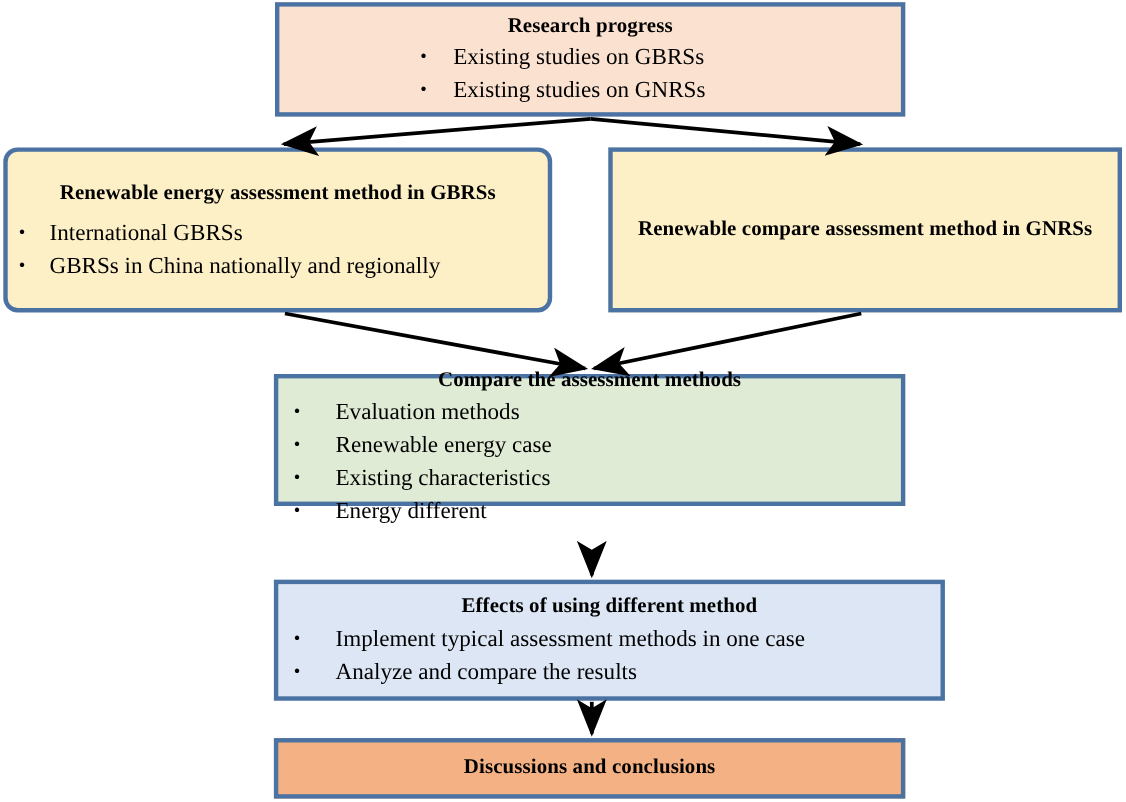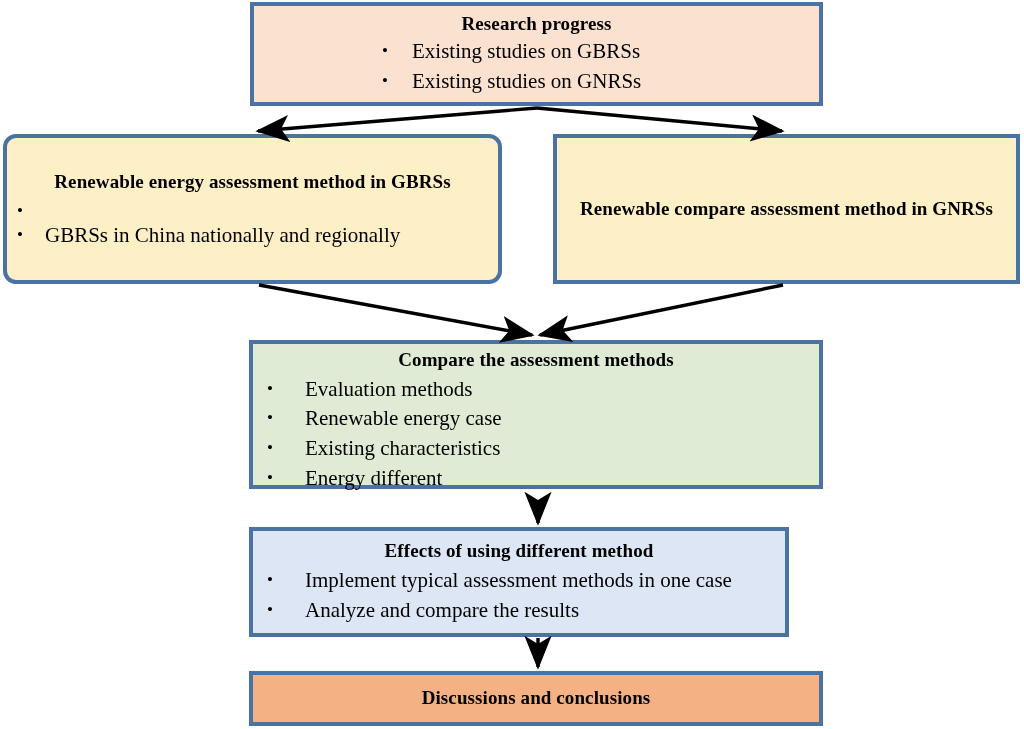--- a/index.html
+++ b/index.html
@@ -84,29 +84,29 @@
   }
   #node-gbrs .bullets { margin-top: 10px; padding-left: 10px; }
   #node-gbrs .bullet-dot { width: 28px; }
 
   #node-gnrs {
     left: 553px; top: 134px; width: 467px; height: 150px;
     background: #FDEFC6;
   }
 
   #node-compare {
-    left: 249px; top: 340px; width: 574px; height: 149px;
+    left: 249px; top: 340px; width: 574px; height: 120px;
     background: #DFEBD5;
     padding-top: 14px;
   }
   #node-compare .bullets { margin-top: 3px; padding-left: 14px; }
   #node-compare .bullet-dot { width: 38px; }
 
   #node-effects {
-    left: 249px; top: 527px; width: 540px; height: 110px;
+    left: 249px; top: 527px; width: 610px; height: 110px;
     background: #DCE6F4;
     padding-top: 2px;
   }
   #node-effects .bullets { margin-top: 3px; padding-left: 14px; }
   #node-effects .bullet-dot { width: 38px; }
 
   #node-discussions {
     left: 249px; top: 671px; width: 574px; height: 55px;
     background: #F4B183;
   }
@@ -145,20 +145,21 @@
         <span class="bullet-text">Existing studies on GNRSs</span>
       </li>
     </ul>
   </div>
 
   <div class="node" id="node-gbrs">
     <div class="node-title">Renewable energy assessment method in GBRSs</div>
     <ul class="bullets">
       <li class="bullet">
         <span class="bullet-dot">•</span>
+        <span class="bullet-text">International GBRSs</span>
       </li>
       <li class="bullet">
         <span class="bullet-dot">•</span>
         <span class="bullet-text">GBRSs in China nationally and regionally</span>
       </li>
     </ul>
   </div>
 
   <div class="node" id="node-gnrs">
     <div class="node-title">Renewable compare assessment method in GNRSs</div>

